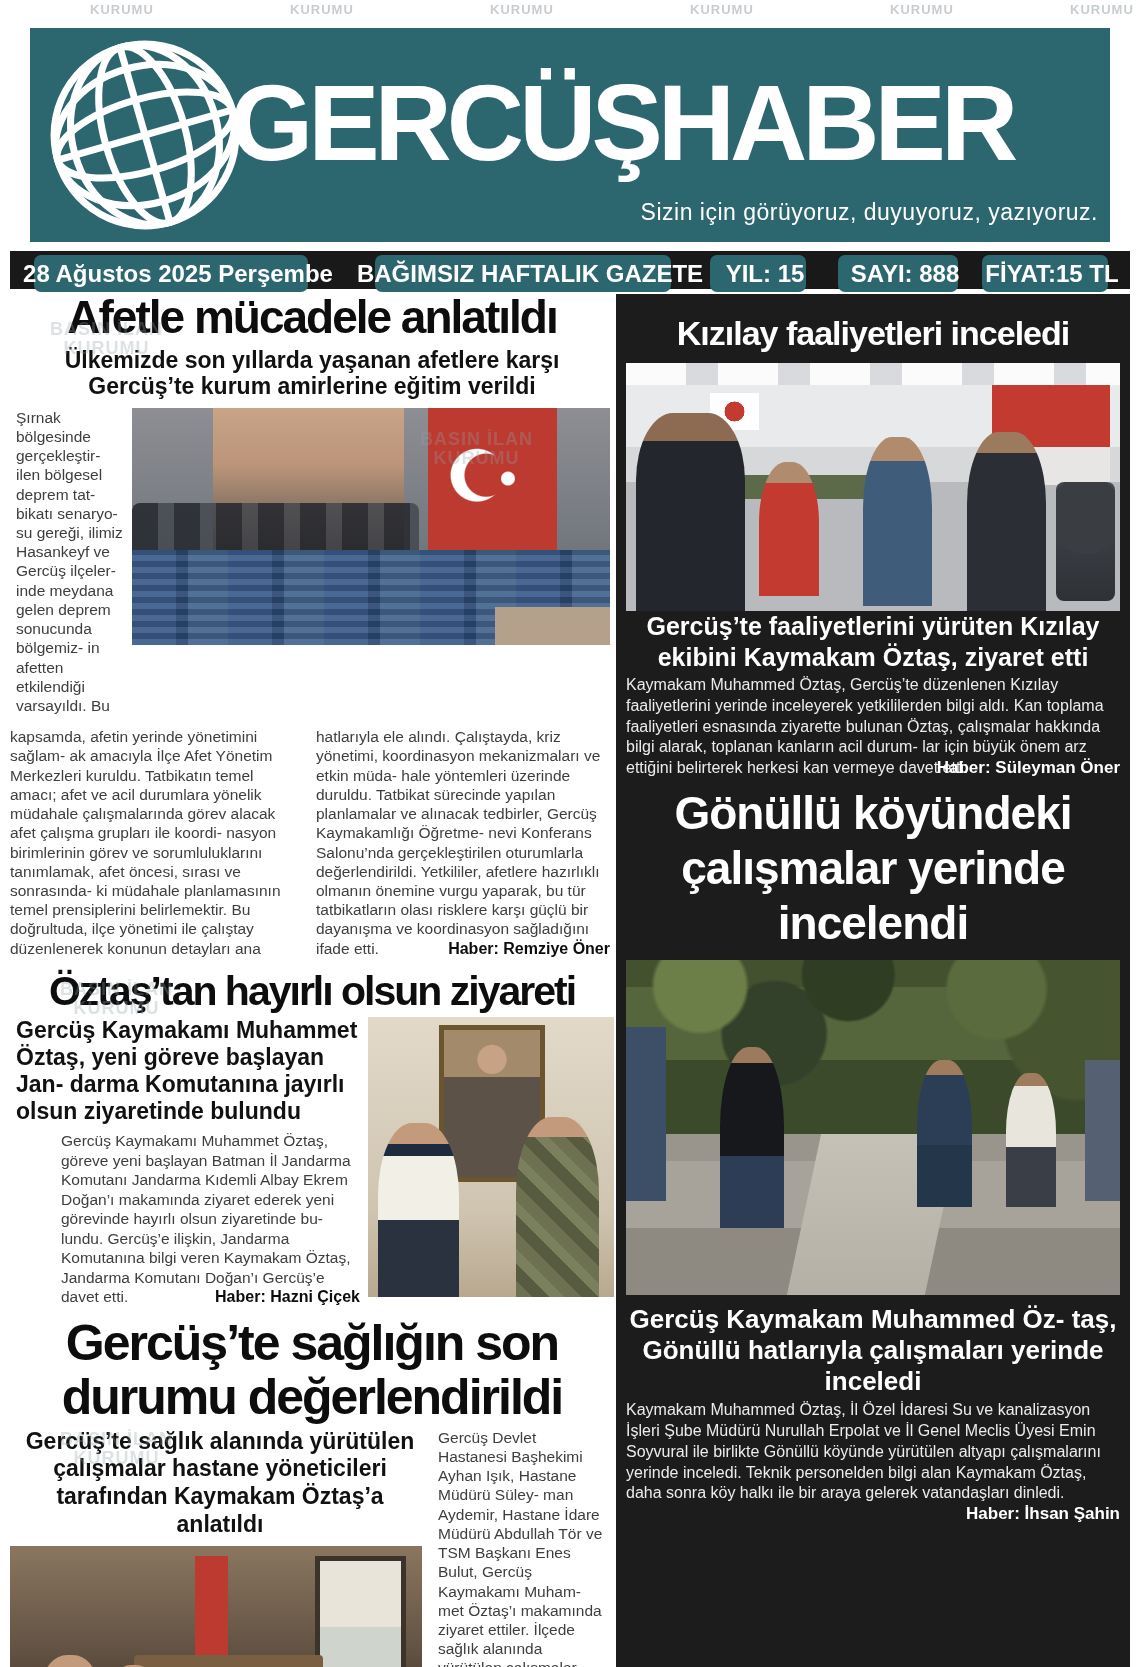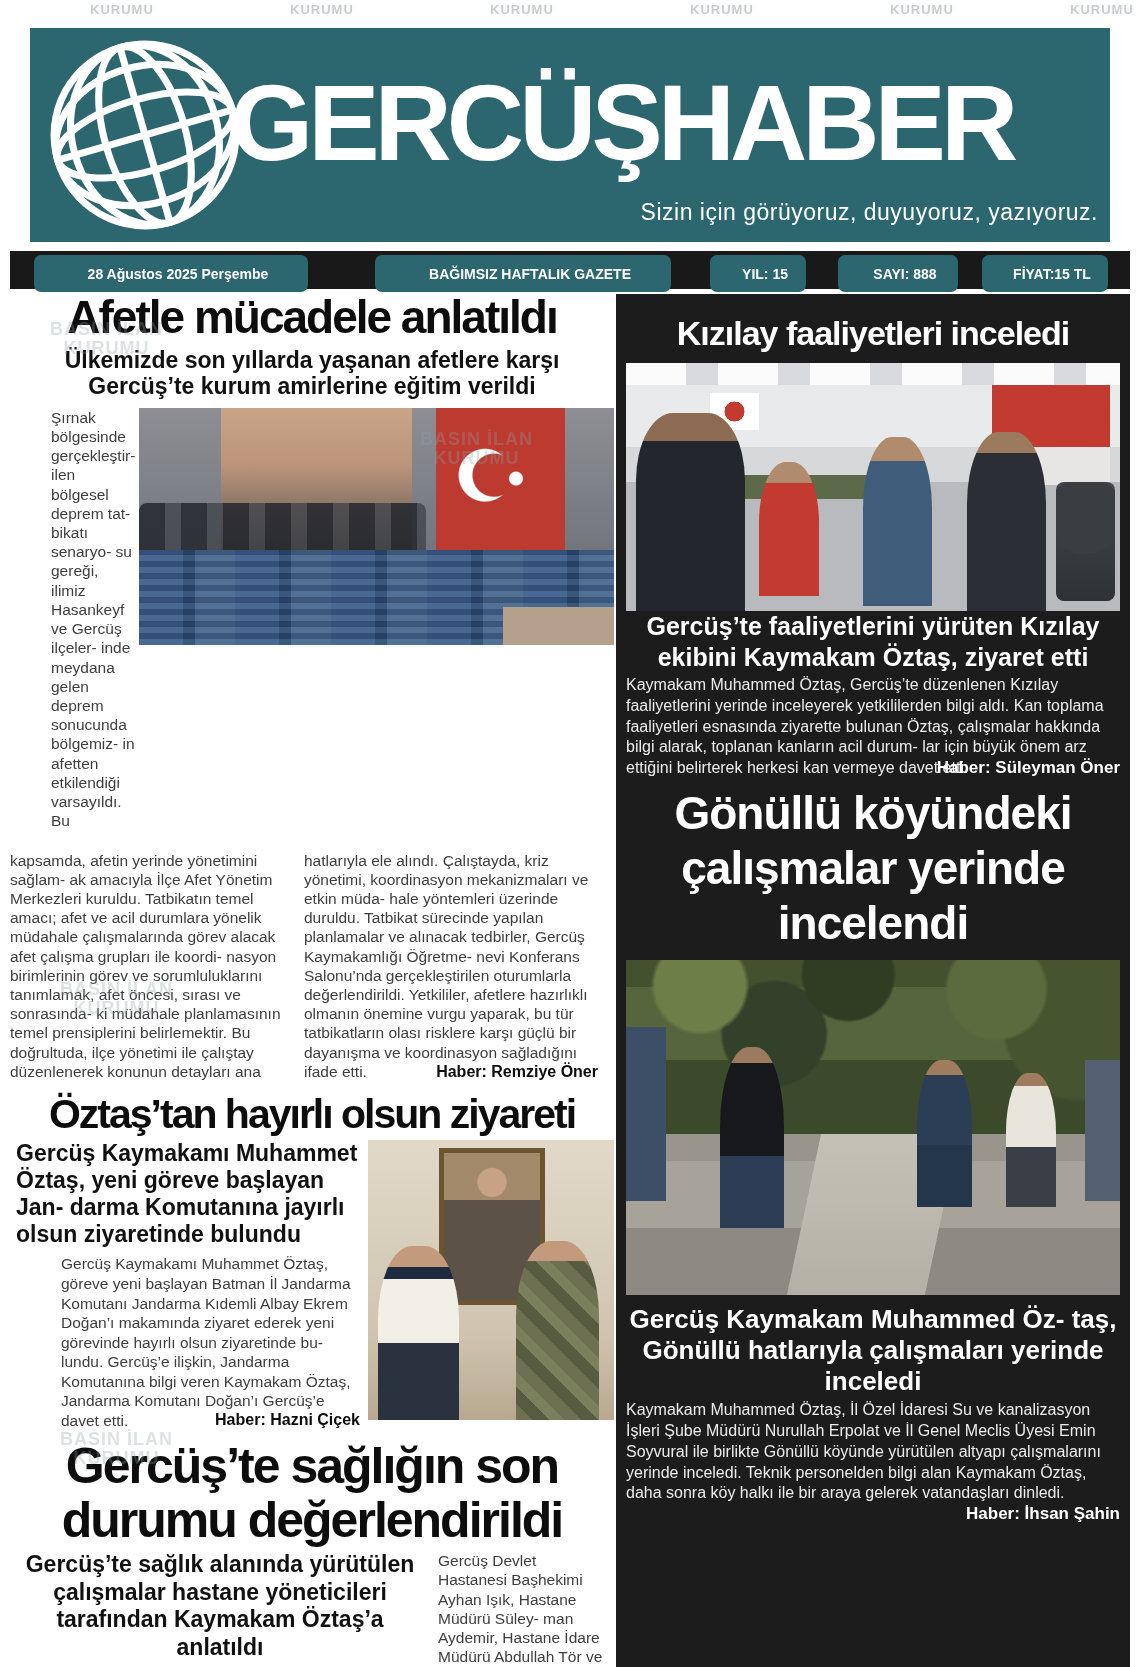--- a/index.html
+++ b/index.html
@@ -24,41 +24,41 @@
   .mast-text { position:relative; flex:1; height:100%; }
   .paper-title { position:absolute; left:-16px; top:50%; transform:translateY(-60%);
                  font-size:107px; font-weight:700; color:#ffffff; letter-spacing:-5px;
                  white-space:nowrap; }
   .slogan { position:absolute; right:12px; bottom:16px; font-size:23px; color:#ffffff;
             letter-spacing:.5px; font-weight:500; }
 
   
   .infobar { position:absolute; left:10px; top:251px; width:1120px; height:38px; background:#191919; }
   .chip { position:absolute; top:4px; height:37px; background:#2c676f; color:#fff;
-          font-weight:700; font-size:14px; display:flex; align-items:center;
+          font-weight:700; font-size:24px; display:flex; align-items:center;
           justify-content:center; border-radius:7px; white-space:nowrap;padding-left:14px; }
   .chip-date  { left:24px;  width:274px; }
   .chip-type  { left:365px; width:296px; }
   .chip-year  { left:700px; width:96px; }
   .chip-issue { left:828px; width:120px; }
   .chip-price { left:972px; width:126px; }
 
   
   .left-col  { position:absolute; left:10px;  top:294px; width:604px;  height:1373px; overflow:hidden; }
   .right-col { position:absolute; left:616px; top:294px; width:514px; height:1373px;
                background:#1c1c1c; color:#fff; padding:18px 10px 0; overflow:hidden; }
 
   
   .a1-headline { font-size:46px; font-weight:800; color:#0d0d0d; text-align:center;
                  letter-spacing:-2px; line-height:1.04; }
   .a1-subhead  { font-size:23px; font-weight:700; color:#111; text-align:center;
                  line-height:1.15; margin:5px 14px 0; }
   .a1-row1 { display:flex; margin-top:8px; }
-  .a1-intro { width:118px; padding-left:6px; font-size:15.5px; line-height:1.24; color:#3e3e3e;margin-left:35px; }
-  .a1-row2 { display:flex; margin-top:20px; }
+  .a1-intro { width:118px; padding-left:6px; font-size:15.5px; line-height:1.24; color:#3e3e3e; }
+  .a1-row2 { display:flex; gap:12px; margin-top:12px; }
   .a1-col { width:294px; font-size:15.5px; line-height:1.24; color:#3e3e3e; }
   .byline { font-weight:700; color:#0d0d0d; text-align:right; font-size:16px; }
   .byline-overlap { margin-top:-19px; }
 
   
   .a2-headline { font-size:41px; font-weight:800; text-align:center; letter-spacing:-2px;
                  margin:12px 0 5px; line-height:1; color:#0d0d0d; }
   .a2-row { display:flex; }
   .a2-left { width:350px; padding-left:6px; }
   .a2-subhead { font-size:23px; font-weight:700; line-height:1.18; color:#111; }

